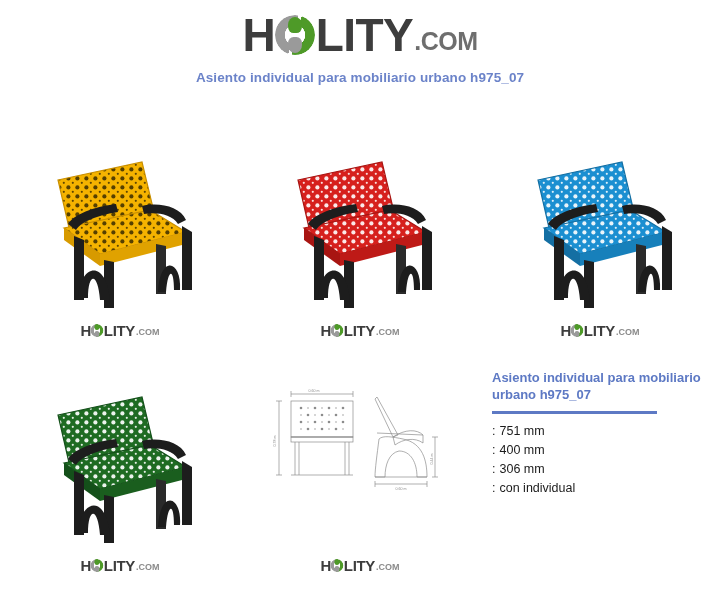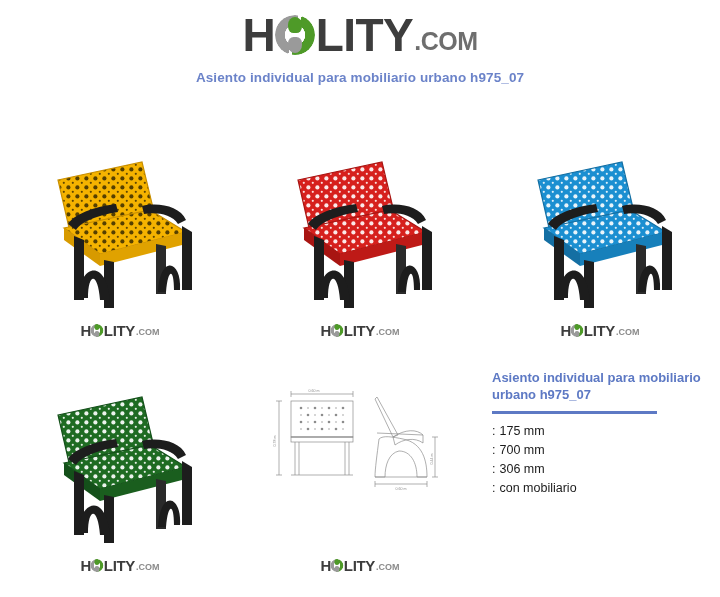--- a/index.html
+++ b/index.html
@@ -462,31 +462,31 @@
   </div>
 </div>
 
 <div class="info-panel">
   <div class="info-title">Asiento individual para mobiliario urbano h975_07</div>
   <div class="info-rule"></div>
   <div class="spec-list">
     <div class="spec-row">
       <span class="spec-label"></span>
       <span class="spec-sep">:</span>
-      <span class="spec-value">175 mm</span>
+      <span class="spec-value">751 mm</span>
     </div>
     <div class="spec-row">
       <span class="spec-label"></span>
       <span class="spec-sep">:</span>
-      <span class="spec-value">700 mm</span>
+      <span class="spec-value">400 mm</span>
     </div>
     <div class="spec-row">
       <span class="spec-label"></span>
       <span class="spec-sep">:</span>
       <span class="spec-value">306 mm</span>
     </div>
     <div class="spec-row">
       <span class="spec-label"></span>
       <span class="spec-sep">:</span>
-      <span class="spec-value">con mobiliario</span>
+      <span class="spec-value">con individual</span>
     </div>
   </div>
 </div>
 
 </body></html>

